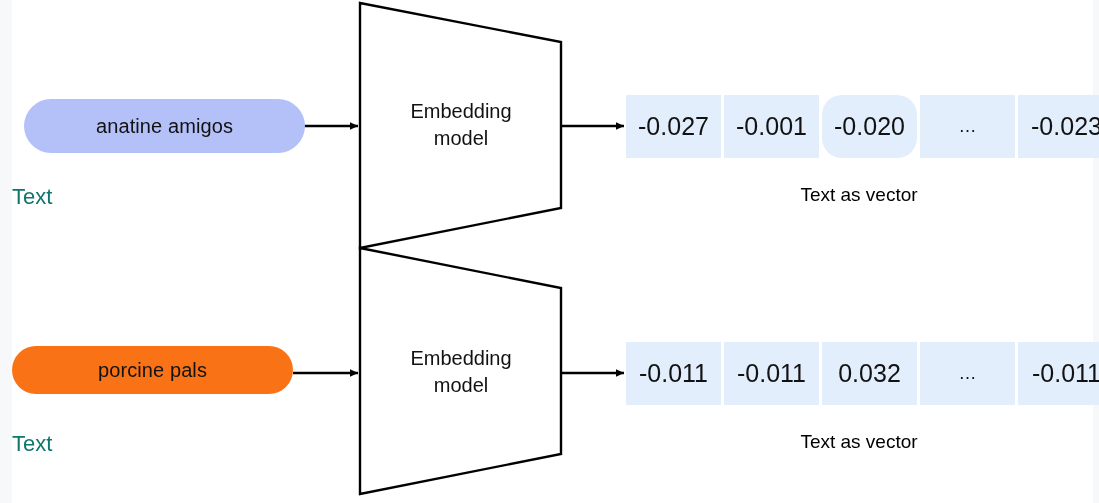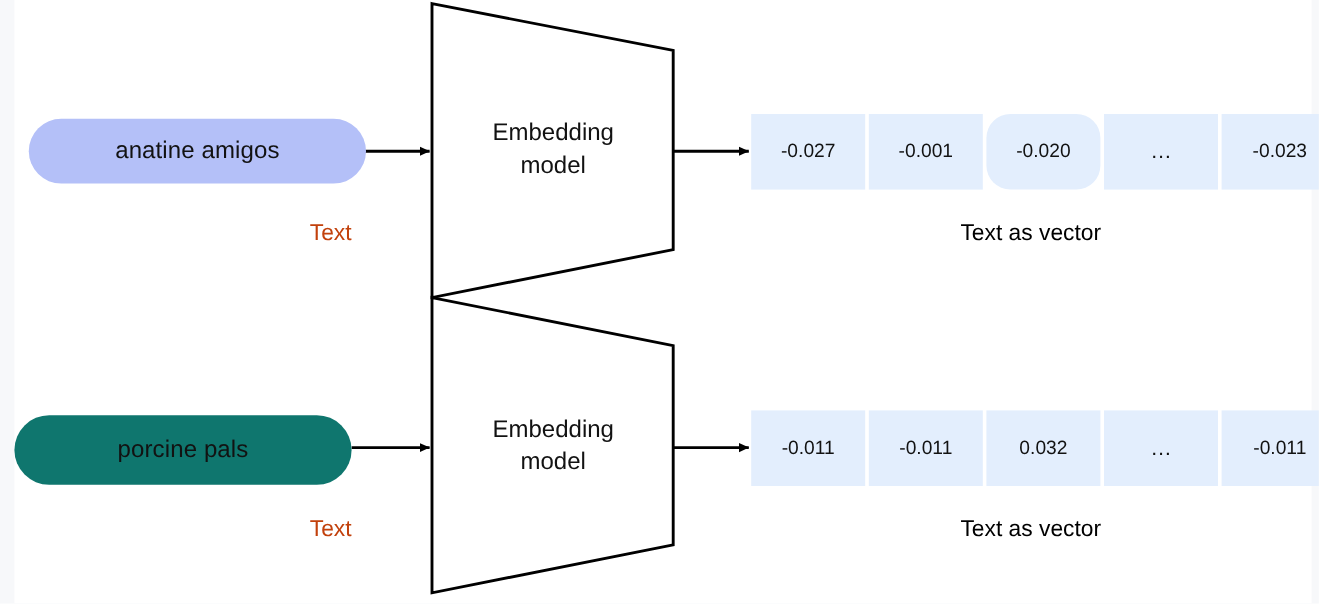--- a/index.html
+++ b/index.html
@@ -39,23 +39,23 @@
     display: flex;
     align-items: center;
     justify-content: center;
     border-radius: 999px;
     color: #121212;
     font-size: 20px;
     letter-spacing: 0.1px;
   }
   .pill-caption {
     position: absolute;
-    text-align: right;
-    color: #c2410c;
-    font-size: 19px;
+    text-align: left;
+    color: #0f766e;
+    font-size: 22px;
   }
   .model-label {
     position: absolute;
     text-align: center;
     color: #121212;
     font-size: 20px;
     line-height: 27px;
     white-space: pre-line;
   }
   .vector-row {
@@ -64,21 +64,21 @@
     gap: 3px;
     height: 63px;
   }
   .vec-cell {
     width: 95px;
     height: 63px;
     display: flex;
     align-items: center;
     justify-content: center;
     color: #121212;
-    font-size: 16px;
+    font-size: 25px;
   }
   .vec-cell.wide {
     width: 97px;
   }
   .vector-caption {
     position: absolute;
     text-align: center;
     color: #000000;
     font-size: 19px;
   }
@@ -118,21 +118,21 @@
 
   <div class="vector-row" style="left:626px; top:95px;">
     <div class="vec-cell" style="background:#e3eefd;">-0.027</div>
     <div class="vec-cell" style="background:#e3eefd;">-0.001</div>
     <div class="vec-cell" style="background:#e3eefd;border-radius:20px;">-0.020</div>
     <div class="vec-cell" style="background:#e3eefd; font-size:18px;">…</div>
     <div class="vec-cell wide" style="background:#e3eefd;">-0.023</div>
   </div>
   <div class="vector-caption" style="left:626px; top:184px; width:466px;">Text as vector</div>
 
-  <div class="pill" style="left:12px; top:346px; width:281px; height:58px; background:#0f766e;">
+  <div class="pill" style="left:12px; top:346px; width:281px; height:48px; background:#f97316;">
     <span>porcine pals</span>
   </div>
   <div class="pill-caption" style="left:12px; top:431px; width:281px;">Text</div>
 
   <div class="model-label" style="left:381px; top:345px; width:160px;">Embedding
 model</div>
 
   <div class="vector-row" style="left:626px; top:342px;">
     <div class="vec-cell" style="background:#e3eefd;">-0.011</div>
     <div class="vec-cell" style="background:#e3eefd;">-0.011</div>

